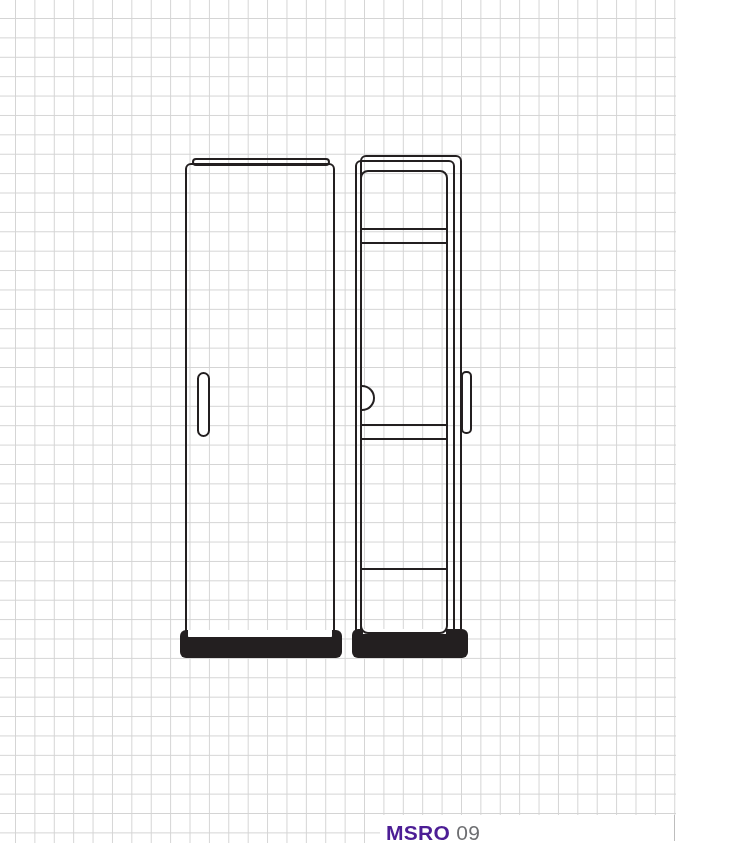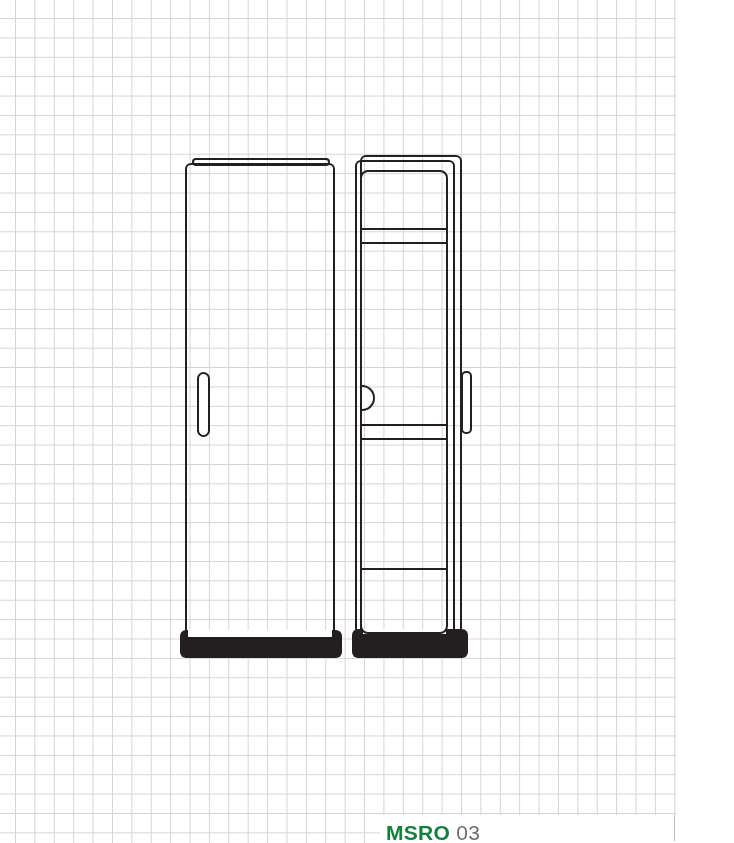--- a/index.html
+++ b/index.html
@@ -57,21 +57,21 @@
   .shelf.s5 { top: 568px; }
   .sv-knob   { left: 362px; top: 385px; width: 13px; height: 26px;
                border-left: none; border-radius: 0 13px 13px 0; background: #ffffff; }
   .sv-handle { left: 461px; top: 371px; width: 11px; height: 63px; border-radius: 5px; background: #ffffff; }
 
   
   .footer {
     position: absolute; left: 386px; top: 822px;
     font-size: 21px; line-height: 1; letter-spacing: 0.3px; white-space: nowrap;
   }
-  .footer .model   { font-weight: 700; color: #15803d; }
+  .footer .model   { font-weight: 700; color: #4c1d95; }
   .footer .variant { font-weight: 400; color: #6d6e71; margin-left: 6px; }
 </style>
 </head>
 <body>
 
 <div id="canvas">
 
   <div class="grid"></div>
   <div class="grid-cover"></div>
   <div class="grid-tail"></div>
@@ -93,16 +93,16 @@
     <div class="shelf s1"></div>
     <div class="shelf s2"></div>
     <div class="shelf s3"></div>
     <div class="shelf s4"></div>
     <div class="shelf s5"></div>
     <div class="stroke sv-knob"></div>
     <div class="stroke sv-handle"></div>
   </div>
 
   <div class="footer">
-    <span class="model">MSRO</span><span class="variant">03</span>
+    <span class="model">MSRO</span><span class="variant">09</span>
   </div>
 
 </div>
 
 </body></html>

